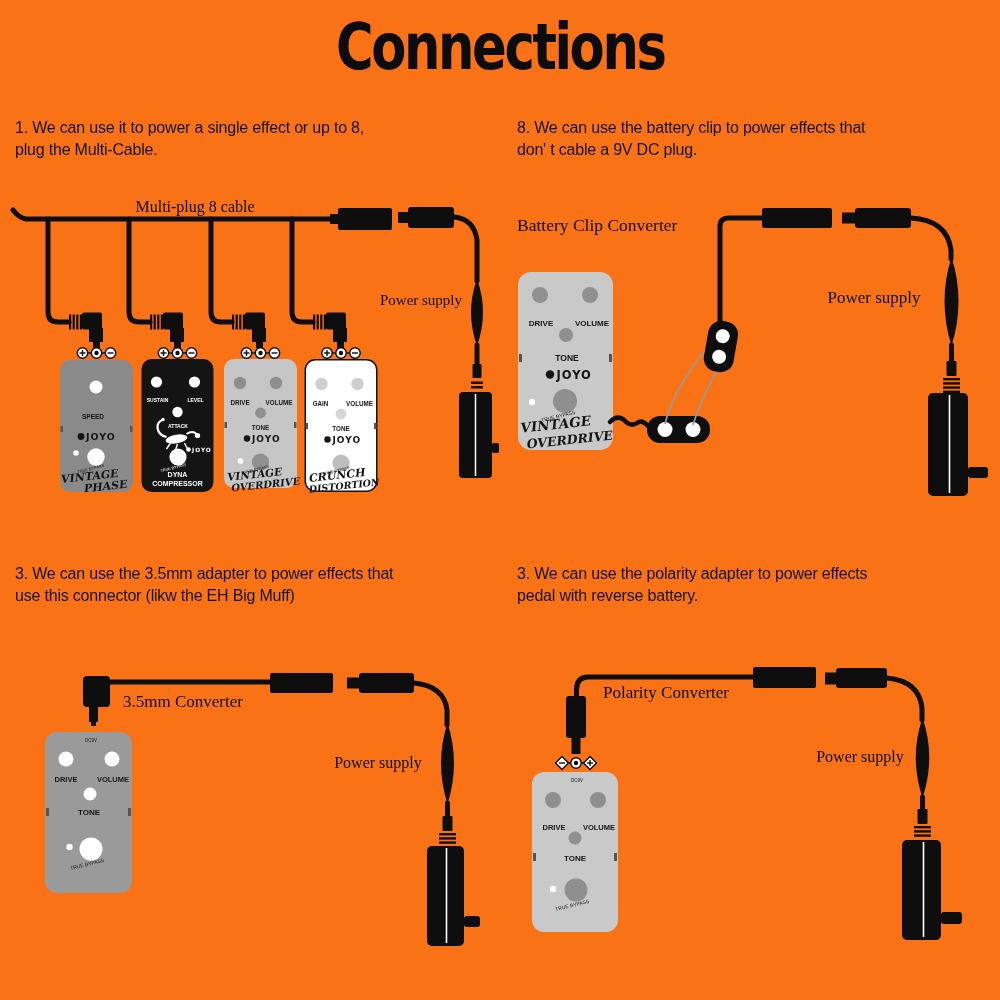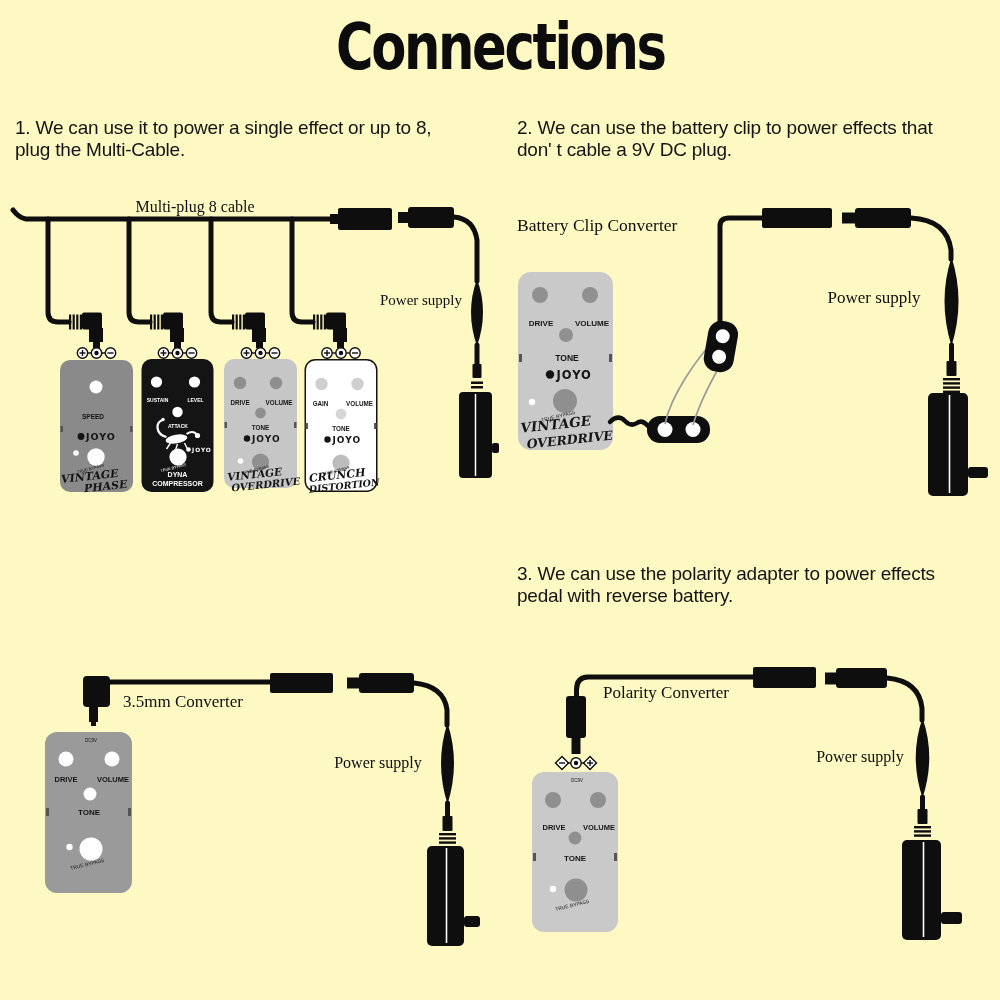--- a/index.html
+++ b/index.html
@@ -1,22 +1,22 @@
 <!DOCTYPE html>
 <html><head>
 <meta charset="utf-8">
 <style>
   html,body{margin:0;padding:0;background:#fff;}
-  .page{position:relative;width:1000px;height:1000px;background:#fef9c3;overflow:hidden;
+  .page{position:relative;width:1000px;height:1000px;background:#f97316;overflow:hidden;
         font-family:"Liberation Sans",sans-serif;color:#111;}
   .title-wrap{position:absolute;left:0;top:10px;width:1000px;text-align:center;}
   .title{display:inline-block;font-family:"DejaVu Sans",sans-serif;font-weight:bold;
          font-size:64px;letter-spacing:-3px;transform:scaleX(.80);transform-origin:center;
          color:#0c0c0c;}
-  .cap{position:absolute;font-size:19px;line-height:22px;color:#141414;
+  .cap{position:absolute;font-size:16px;line-height:22px;color:#141414;
        letter-spacing:-0.2px;}
   .diag{position:absolute;}
   
   .cable{stroke:#0e0e0e;stroke-width:5;fill:none;stroke-linecap:round;}
   .cable4{stroke:#0e0e0e;stroke-width:4.5;fill:none;stroke-linecap:round;}
   .ink{fill:#0e0e0e;}
   .serifLbl{font-family:"Liberation Serif",serif;fill:#0e0e0e;}
   .pedLbl{font-family:"Liberation Sans",sans-serif;fill:#141414;font-weight:bold;}
   .pedLblW{font-family:"Liberation Sans",sans-serif;fill:#fff;font-weight:bold;}
   .brand{font-family:"DejaVu Sans",sans-serif;font-weight:bold;letter-spacing:1px;}
@@ -33,22 +33,26 @@
 
   <div class="title-wrap">
     <span class="title">Connections</span>
   </div>
 
   <div class="cap" style="left:15px;top:117px;width:475px">
     <div>1. We can use it to power a single effect or up to 8,</div>
     <div>plug the Multi-Cable.</div>
   </div>
   <div class="cap" style="left:517px;top:117px;width:478px">
-    <div>2. We can use the battery clip to power effects that</div>
+    <div>8. We can use the battery clip to power effects that</div>
     <div>don' t cable a 9V DC plug.</div>
+  </div>
+  <div class="cap" style="left:15px;top:563px;width:480px">
+    <div>3. We can use the 3.5mm adapter to power effects that</div>
+    <div>use this connector (likw the EH Big Muff)</div>
   </div>
   <div class="cap" style="left:517px;top:563px;width:478px">
     <div>3. We can use the polarity adapter to power effects</div>
     <div>pedal with reverse battery.</div>
   </div>
 
   <svg class="diag" style="left:0;top:195px" width="500" height="335" viewBox="0 0 500 335">
     <text class="serifLbl" font-size="16" text-anchor="middle" x="195" y="17">Multi-plug 8 cable</text>
 
     <path class="cable" d="M13 15 Q19 23 26 24 H334"></path>

